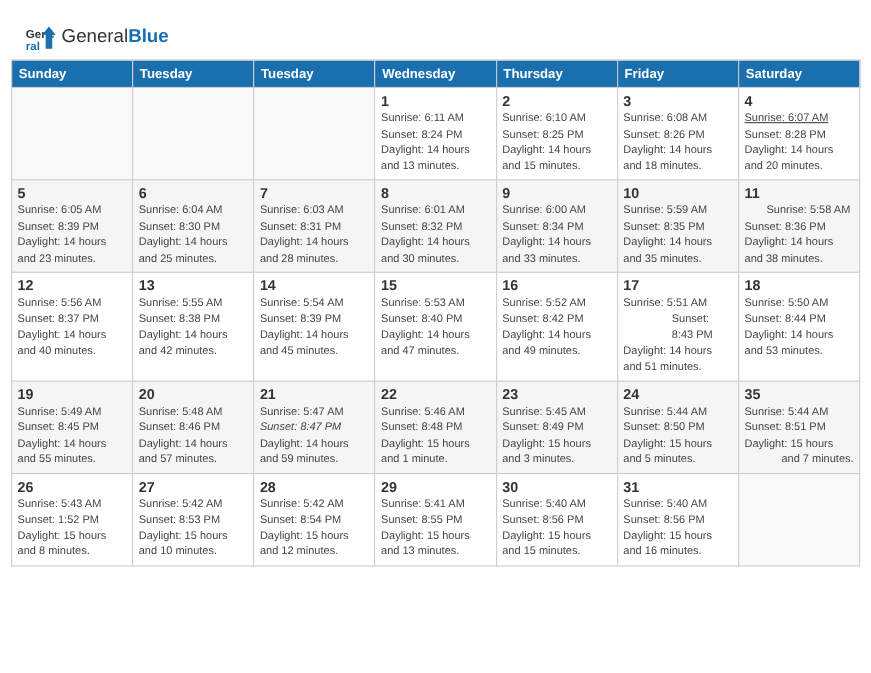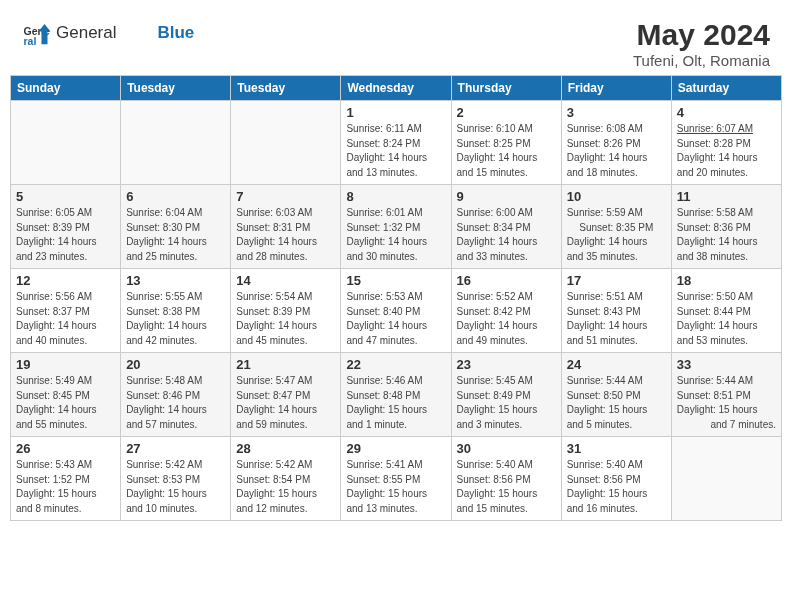--- a/index.html
+++ b/index.html
@@ -82,27 +82,23 @@
 
 <div class="header">
   <div class="logo">
     <svg class="logo-icon" viewBox="0 0 40 40" xmlns="http://www.w3.org/2000/svg">
       <text x="2" y="22" font-size="14" font-weight="bold" fill="#333">Gene</text>
       <text x="2" y="36" font-size="14" font-weight="bold" fill="#1a6faf">ral</text>
       <polygon points="30,8 38,18 34,18 34,35 26,35 26,18 22,18" fill="#1a6faf"></polygon>
     </svg>
     <div>
       <div style="line-height:1.1">
-        <span style="font-size:17px;font-weight:normal;color:#333;">General</span><span style="font-size:17px;font-weight:bold;color:#1a6faf;padding-left:41px;">Blue</span>
+        <span style="font-size:17px;font-weight:normal;color:#333;">General</span><span style="font-size:17px;font-weight:bold;color:#1a6faf;">Blue</span>
       </div>
     </div>
-  </div>
-  <div class="title-block">
-    <div class="title-month">May 2024</div>
-    <div class="title-location">Tufeni, Olt, Romania</div>
   </div>
 </div>
 
 <table class="calendar">
   <thead>
     <tr>
     <th>Sunday</th>
         <th>Tuesday</th>
         <th>Tuesday</th>
         <th>Wednesday</th>
@@ -178,47 +174,47 @@
             <span style="display: block;">Sunrise: 6:03 AM</span>
             <span style="display: block;">Sunset: 8:31 PM</span>
             <span style="display: block;">Daylight: 14 hours</span>
             <span style="display: block;">and 28 minutes.</span>
           </div>
         </td>
         <td>
           <span class="day-number">8</span>
           <div class="day-info">
             <span style="display: block;">Sunrise: 6:01 AM</span>
-            <span style="display: block;">Sunset: 1:32 PM</span>
+            <span style="display: block;">Sunset: 8:32 PM</span>
             <span style="display: block;">Daylight: 14 hours</span>
             <span style="display: block;">and 30 minutes.</span>
           </div>
         </td>
         <td>
           <span class="day-number">9</span>
           <div class="day-info">
             <span style="display: block;">Sunrise: 6:00 AM</span>
             <span style="display: block;">Sunset: 8:34 PM</span>
             <span style="display: block;">Daylight: 14 hours</span>
             <span style="display: block;">and 33 minutes.</span>
           </div>
         </td>
         <td>
           <span class="day-number">10</span>
           <div class="day-info">
             <span style="display: block;">Sunrise: 5:59 AM</span>
-            <span style="display: block; text-align: center;">Sunset: 8:35 PM</span>
+            <span style="display: block;">Sunset: 8:35 PM</span>
             <span style="display: block;">Daylight: 14 hours</span>
             <span style="display: block;">and 35 minutes.</span>
           </div>
         </td>
         <td>
           <span class="day-number">11</span>
           <div class="day-info">
-            <span style="display: block;">Sunrise: 5:58 AM</span>
+            <span style="display: block; margin-left: 20px;">Sunrise: 5:58 AM</span>
             <span style="display: block;">Sunset: 8:36 PM</span>
             <span style="display: block;">Daylight: 14 hours</span>
             <span style="display: block;">and 38 minutes.</span>
           </div>
         </td>
       </tr>
       <tr>
         <td>
           <span class="day-number">12</span>
           <div class="day-info">
@@ -261,21 +257,21 @@
             <span style="display: block;">Sunrise: 5:52 AM</span>
             <span style="display: block;">Sunset: 8:42 PM</span>
             <span style="display: block;">Daylight: 14 hours</span>
             <span style="display: block;">and 49 minutes.</span>
           </div>
         </td>
         <td>
           <span class="day-number">17</span>
           <div class="day-info">
             <span style="display: block;">Sunrise: 5:51 AM</span>
-            <span style="display: block;">Sunset: 8:43 PM</span>
+            <span style="display: block; margin-left: 44px;">Sunset: 8:43 PM</span>
             <span style="display: block;">Daylight: 14 hours</span>
             <span style="display: block;">and 51 minutes.</span>
           </div>
         </td>
         <td>
           <span class="day-number">18</span>
           <div class="day-info">
             <span style="display: block;">Sunrise: 5:50 AM</span>
             <span style="display: block;">Sunset: 8:44 PM</span>
             <span style="display: block;">Daylight: 14 hours</span>
@@ -299,21 +295,21 @@
             <span style="display: block;">Sunrise: 5:48 AM</span>
             <span style="display: block;">Sunset: 8:46 PM</span>
             <span style="display: block;">Daylight: 14 hours</span>
             <span style="display: block;">and 57 minutes.</span>
           </div>
         </td>
         <td>
           <span class="day-number">21</span>
           <div class="day-info">
             <span style="display: block;">Sunrise: 5:47 AM</span>
-            <span style="display: block;">Sunset: 8:47 PM</span>
+            <span style="display: block; font-style: italic;">Sunset: 8:47 PM</span>
             <span style="display: block;">Daylight: 14 hours</span>
             <span style="display: block;">and 59 minutes.</span>
           </div>
         </td>
         <td>
           <span class="day-number">22</span>
           <div class="day-info">
             <span style="display: block;">Sunrise: 5:46 AM</span>
             <span style="display: block;">Sunset: 8:48 PM</span>
             <span style="display: block;">Daylight: 15 hours</span>
@@ -332,21 +328,21 @@
         <td>
           <span class="day-number">24</span>
           <div class="day-info">
             <span style="display: block;">Sunrise: 5:44 AM</span>
             <span style="display: block;">Sunset: 8:50 PM</span>
             <span style="display: block;">Daylight: 15 hours</span>
             <span style="display: block;">and 5 minutes.</span>
           </div>
         </td>
         <td>
-          <span class="day-number">33</span>
+          <span class="day-number">35</span>
           <div class="day-info">
             <span style="display: block;">Sunrise: 5:44 AM</span>
             <span style="display: block;">Sunset: 8:51 PM</span>
             <span style="display: block;">Daylight: 15 hours</span>
             <span style="display: block; text-align: right;">and 7 minutes.</span>
           </div>
         </td>
       </tr>
       <tr>
         <td>

